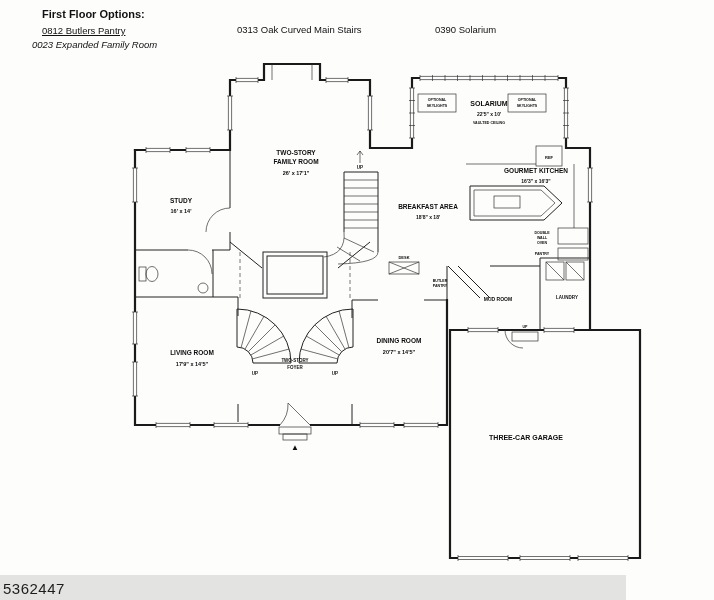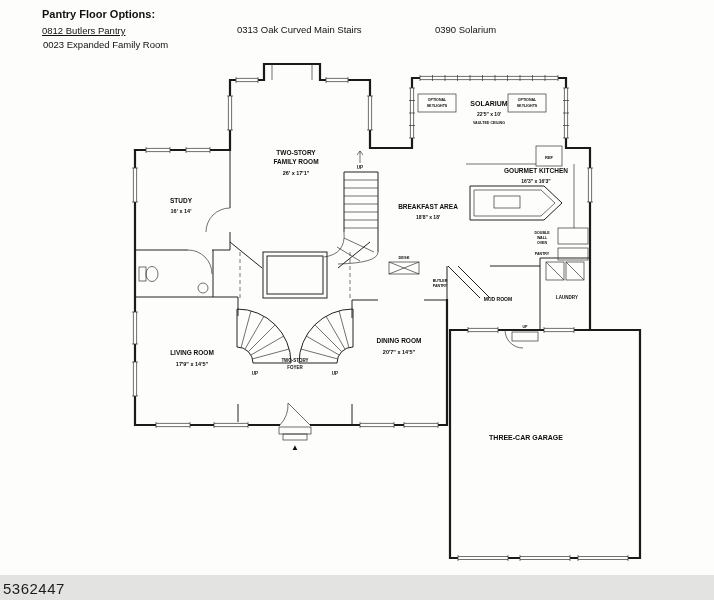--- a/index.html
+++ b/index.html
@@ -2,44 +2,44 @@
 <html><head>
 <meta charset="utf-8">
 <title>First Floor Plan</title>
 <style>
   html,body { margin:0; padding:0; background:#ffffff; }
   .page { position:relative; width:714px; height:600px; background:#fdfdfc; overflow:hidden;
           font-family:"Liberation Sans", sans-serif; color:#111; }
   .hdr-title { position:absolute; left:42px; top:8px; font-size:11px; font-weight:bold; }
   .hdr-opt { position:absolute; font-size:9.5px; }
   .opt-a { left:42px;  top:25px;text-decoration:underline; }
-  .opt-b { left:43px;  top:39px; }
+  .opt-b { left:32px;  top:39px;font-style:italic; }
   .opt-c { left:237px; top:24px; }
   .opt-d { left:435px; top:24px; }
   svg.plan { position:absolute; left:0; top:0; }
-  .footer { position:absolute; left:0; bottom:0; width:714px; height:25px; background:#e3e3e1; }
+  .footer { position:absolute; left:0; bottom:0; width:626px; height:25px; background:#e3e3e1; }
   .wm { position:absolute; left:3px; bottom:3px; font-size:15px; color:#1d1d1d; letter-spacing:.5px; }
 
   
   .w  { stroke:#1a1a1a; stroke-width:2.2; stroke-linecap:square; fill:none; }
   .t  { stroke:#222; stroke-width:1; fill:none; }
   .f  { stroke:#333; stroke-width:.7; fill:none; }
   .d  { stroke:#555; stroke-width:.8; stroke-dasharray:4 3; fill:none; }
   .wg { fill:#fdfdfc; stroke:none; }
   .wl { stroke:#333; stroke-width:.7; fill:none; }
   svg text { fill:#0d0d0d; font-family:"Liberation Sans", sans-serif; font-weight:bold; text-anchor:middle; }
   .r7{font-size:7px}.r65{font-size:6.5px}.r55{font-size:5.5px}.r5{font-size:5px}
   .r45{font-size:4.5px}.r4{font-size:4px}.r36{font-size:3.6px}.e8{font-size:8px}
 </style>
 </head>
 <body>
 
 <div class="page">
 
-  <div class="hdr-title">Pantry Floor Options:</div>
+  <div class="hdr-title">First Floor Options:</div>
   <div class="hdr-opt opt-a">0812 Butlers Pantry</div>
   <div class="hdr-opt opt-b">0023 Expanded Family Room</div>
   <div class="hdr-opt opt-c">0313 Oak Curved Main Stairs</div>
   <div class="hdr-opt opt-d">0390 Solarium</div>
 
   <svg class="plan" width="714" height="600" viewBox="0 0 714 600">
 
     <g class="w">
       <path d="M135,150 L230,150 L230,80 L264,80 L264,64 L320,64 L320,80 L370,80 L370,148 L412,148 L412,78 L566,78 L566,148 L590,148 L590,330"></path>
       <path d="M450,330 H640 V558 H450 Z"></path>

